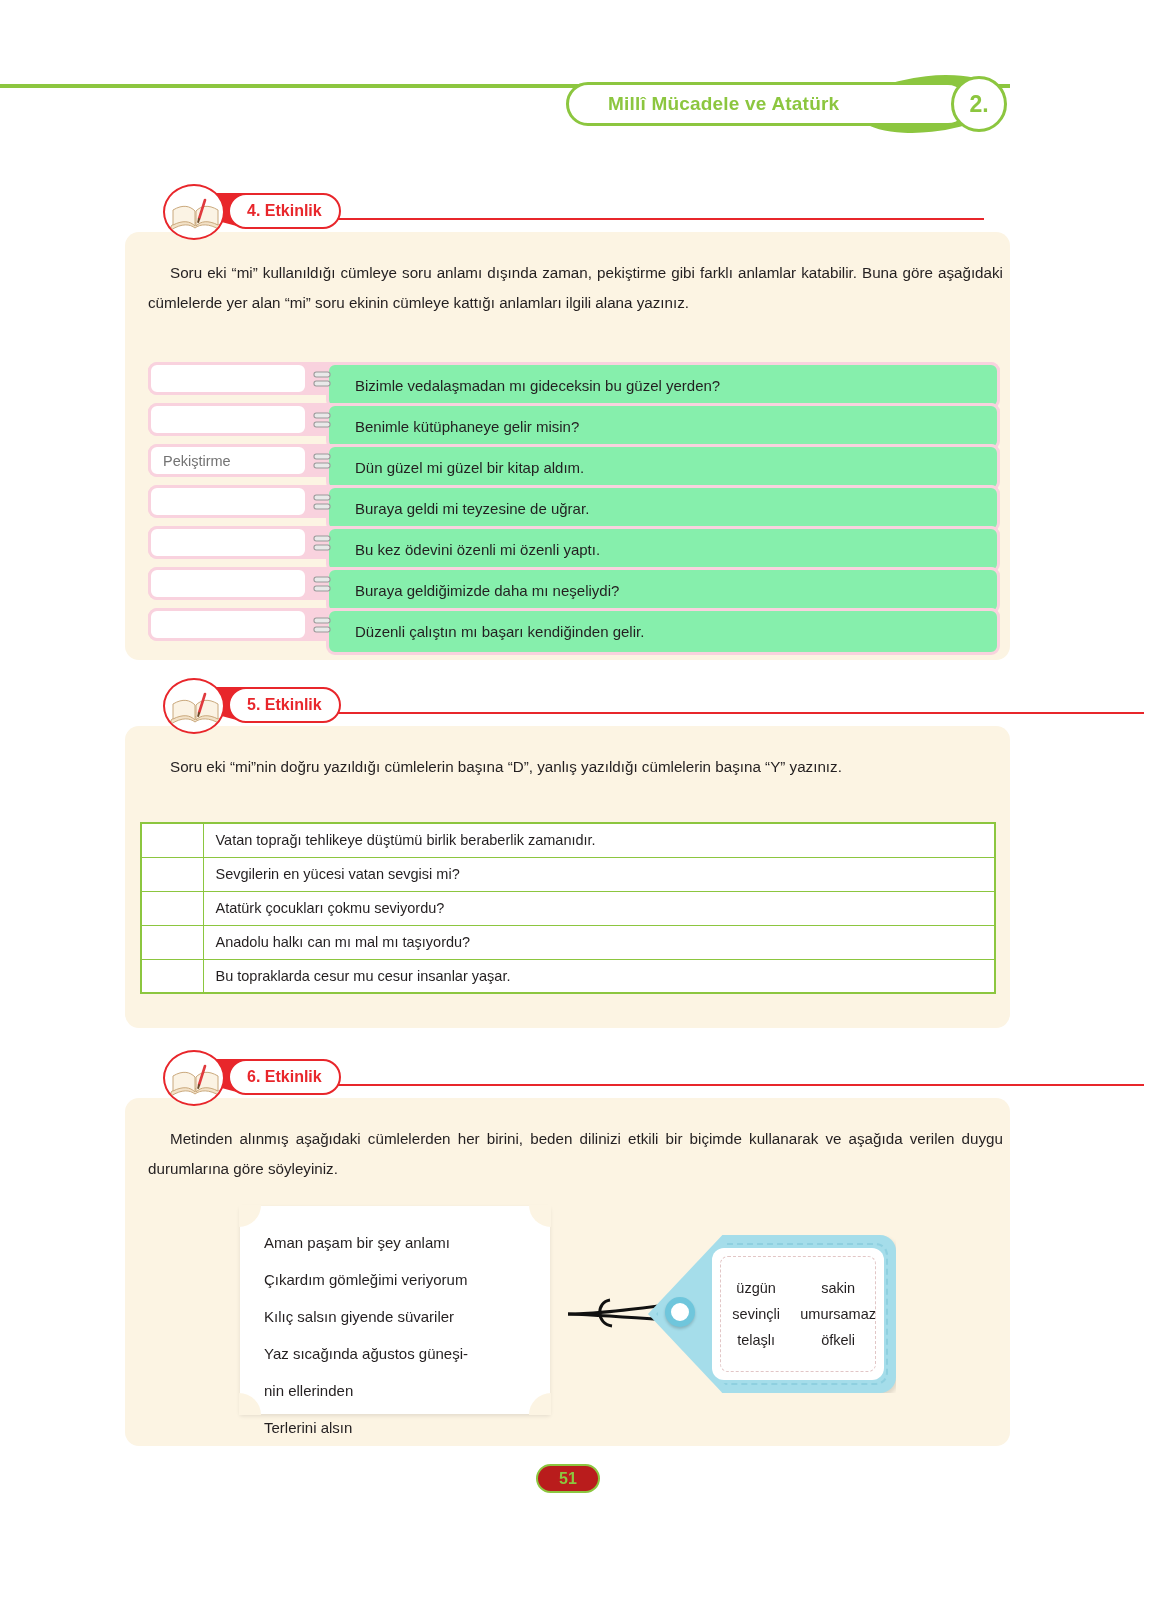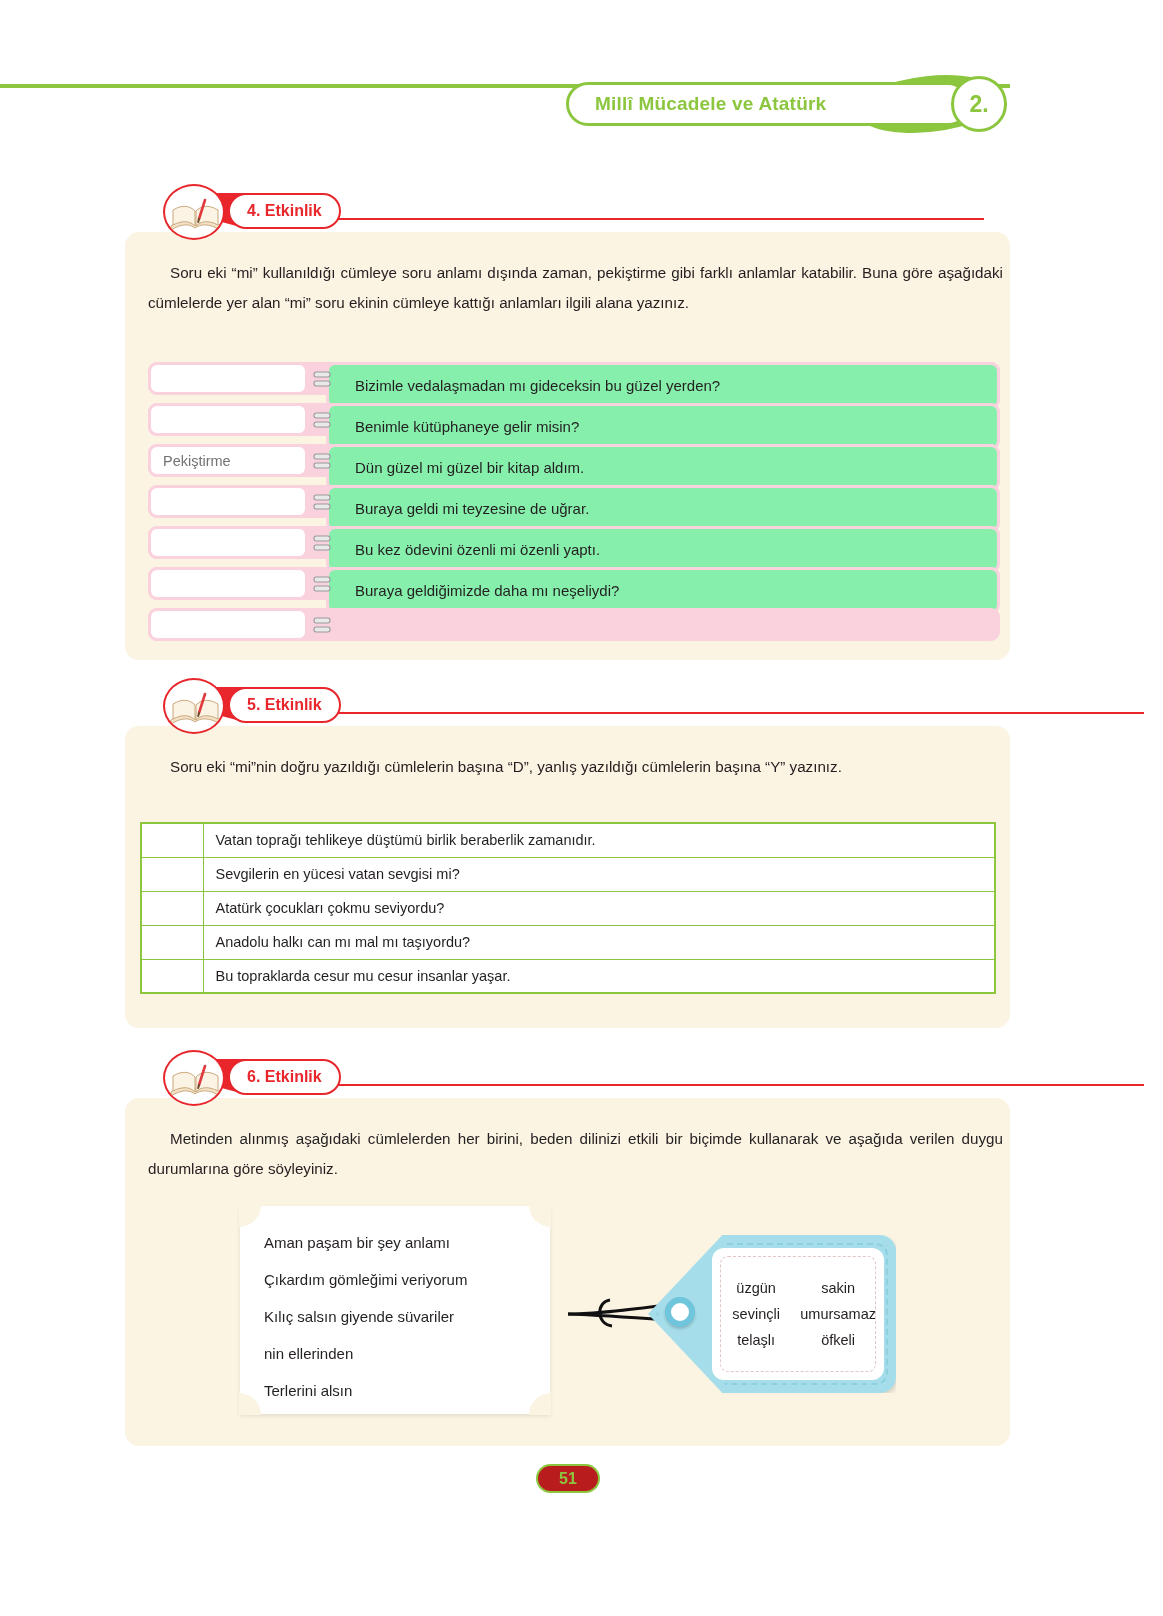--- a/index.html
+++ b/index.html
@@ -19,21 +19,21 @@
   }
   .header-pill {
     position:absolute; left:566px; top:82px;
     width:404px; height:44px;
     border:3px solid #8CC63F;
     border-radius:22px;
     background:#ffffff;
     display:flex; align-items:center;
   }
   .header-title {
-    margin-left:26px;
+    margin-left:39px;
     font-size:19px; font-weight:bold; color:#8CC63F;
     letter-spacing:.2px; white-space:nowrap;
   }
   .header-blob {
     position:absolute; left:855px; top:76px;
     width:148px; height:56px;
     background:#8CC63F;
     border-radius:50% 50% 50% 50% / 50% 50% 50% 50%;
     transform: rotate(-6deg);
   }
@@ -329,20 +329,23 @@
 <div class="a4row" style="top:608px;">
   <div class="a4-blank">
       <span></span>
     </div>
   <div class="a4-link">
     <svg width="22" height="22" viewBox="0 0 22 22">
         <rect x="3" y="4" width="16" height="5" rx="2.2" fill="#E9E9E9" stroke="#9A9A9A" stroke-width="1.1"></rect>
         <rect x="3" y="13" width="16" height="5" rx="2.2" fill="#E9E9E9" stroke="#9A9A9A" stroke-width="1.1"></rect>
       </svg>
   </div>
+  <div class="a4-sent">
+      <span>Düzenli çalıştın mı başarı kendiğinden gelir.</span>
+    </div>
 </div>
 
 <div class="etk-head" style="left:0;top:676px;width:1010px;">
   <div class="etk-rule" style="width:930px;"></div>
   <div class="etk-flag"></div>
   <div class="etk-pill">
     <span>5. Etkinlik</span>
   </div>
   <div class="etk-icon">
     <svg width="56" height="46" viewBox="0 0 56 46">
@@ -403,20 +406,21 @@
 <div class="panel" style="left:125px;top:1098px;width:885px;height:348px;"></div>
 <div class="instr" style="left:148px;top:1124px;width:855px;"><span class="ind"></span><span>Metinden alınmış aşağıdaki cümlelerden her birini, beden dilinizi etkili bir biçimde kullanarak ve aşağıda verilen duygu durumlarına göre söyleyiniz.</span></div>
 
 <div class="a6card">
   <div class="corner-b1"></div>
     <div class="corner-b2"></div>
   <div class="a6lines">
     <div>Aman paşam bir şey anlamı</div>
     <div>Çıkardım gömleğimi veriyorum</div>
     <div>Kılıç salsın giyende süvariler</div>
+    <div>Yaz sıcağında ağustos güneşi-</div>
     <div>nin ellerinden</div>
     <div>Terlerini alsın</div>
   </div>
 </div>
 
 <div class="tag-string">
   <svg width="110" height="40" viewBox="0 0 110 40">
     <path d="M2 22 C30 22 60 18 100 13" stroke="#111" stroke-width="3" fill="none"></path>
     <path d="M2 22 C30 23 60 25 100 28" stroke="#111" stroke-width="3" fill="none"></path>
     <path d="M44 8 C30 10 30 32 46 34" stroke="#111" stroke-width="3" fill="none"></path>

